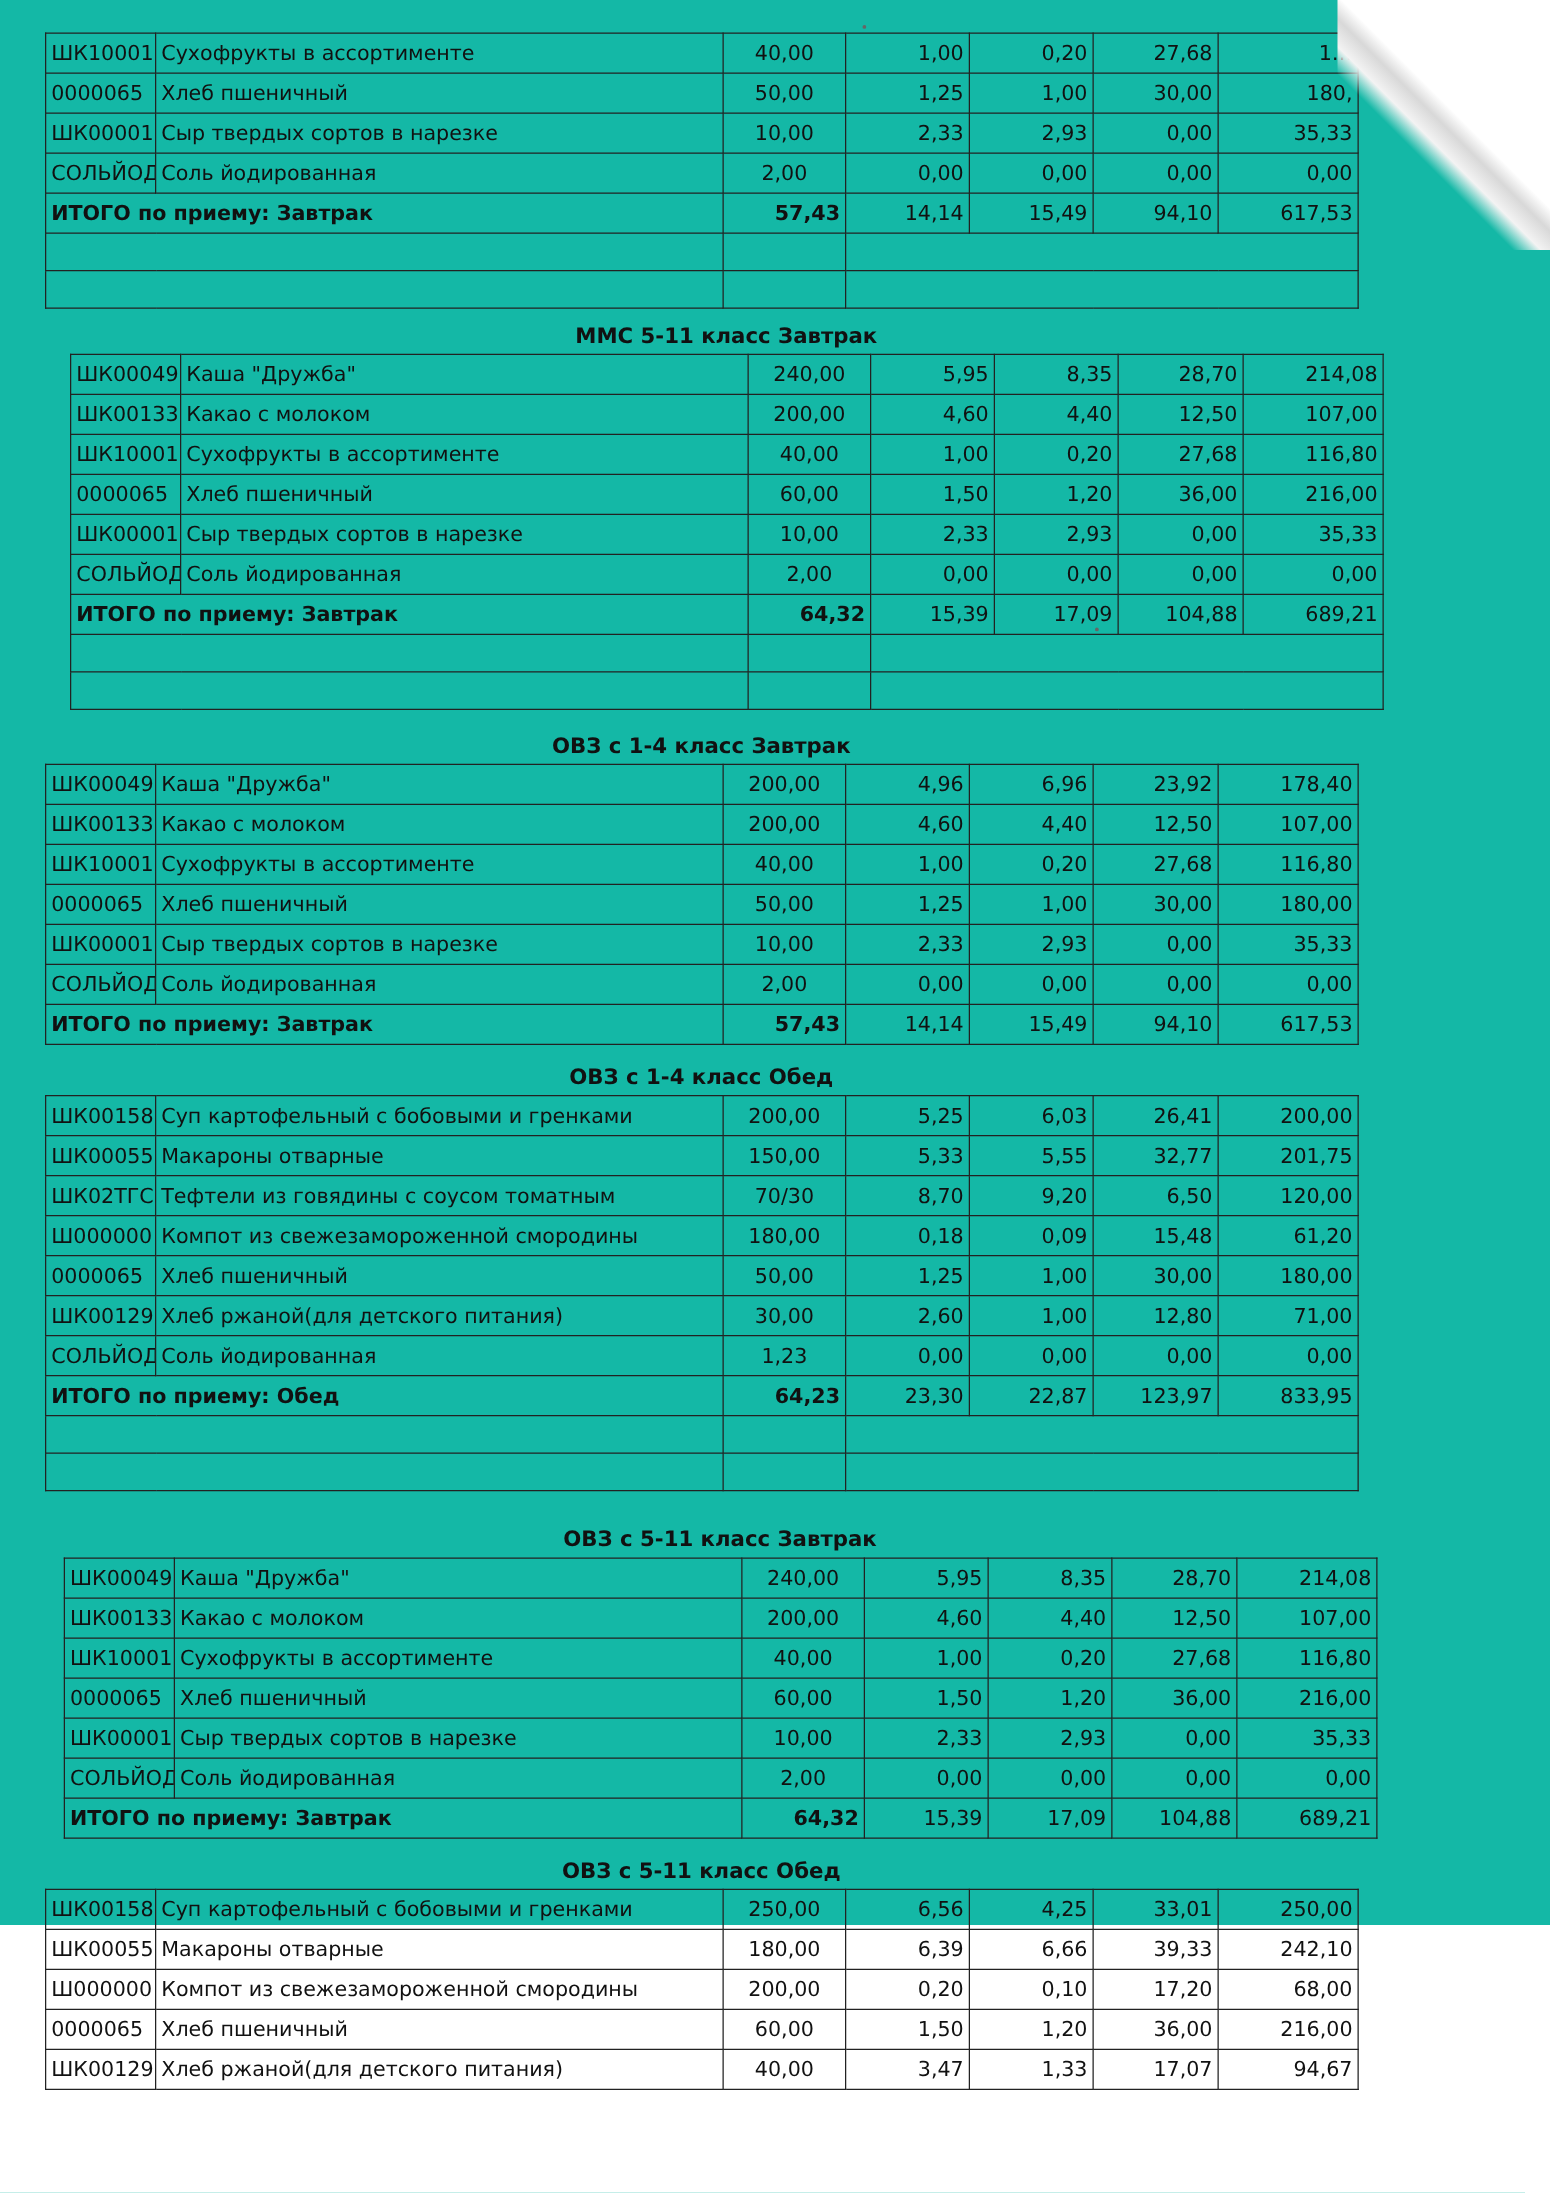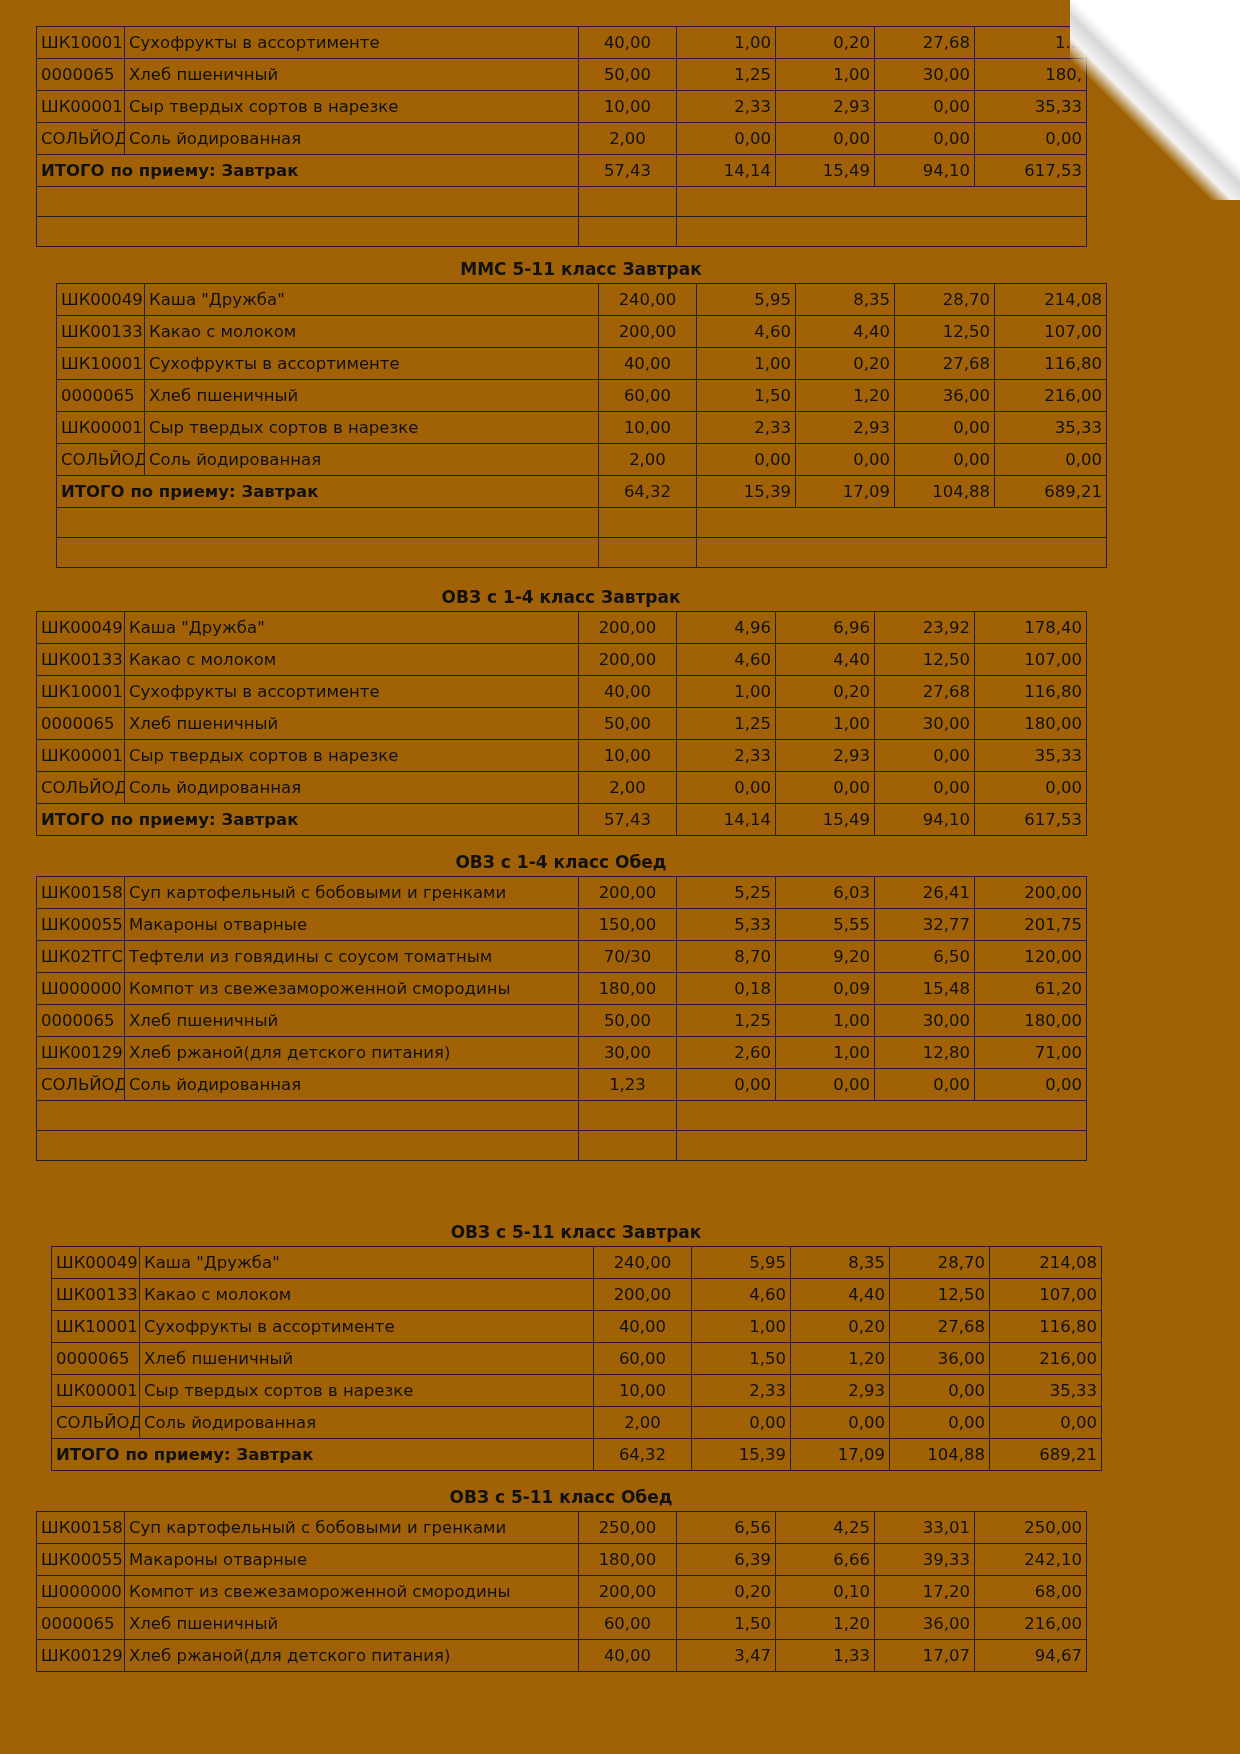--- a/index.html
+++ b/index.html
@@ -1,33 +1,33 @@
 <!DOCTYPE html>
 <html><head>
 <meta charset="utf-8">
 <style>
   html, body { margin:0; padding:0; background:#ffffff; }
   body { width:1240px; height:1754px; position:relative; overflow:hidden;
          font-family:"DejaVu Sans", "Liberation Sans", sans-serif; color:#111; }
-  .page { position:absolute; left:0; top:0; width:1240px; height:1754px; background:#a16207; }
+  .page { position:absolute; left:0; top:0; width:1240px; height:1540px; background:#14b8a6; }
   .section { position:absolute; left:36px; width:1050px; }
   .section-title { text-align:center; font-weight:bold; font-size:17px; height:28px; line-height:28px; color:#111; }
   table { border-collapse:collapse; width:1050px; table-layout:fixed; }
   td { border:1.5px solid #222; height:31px; padding:0 4px; font-size:16.5px; white-space:nowrap; overflow:hidden; }
   col.c-code { width:88px; }
   col.c-name { width:454px; }
   col.c-w { width:98px; }
   col.c-n1 { width:99px; }
   col.c-n2 { width:99px; }
   col.c-n3 { width:100px; }
   col.c-n4 { width:112px; }
   td.num { text-align:right; }
   td.w { text-align:center; }
   td.total-label { font-weight:bold; }
-  td.total-w { font-weight:normal; text-align:center; }
+  td.total-w { font-weight:bold; text-align:right; }
   tr.empty td { height:29px; }
   .fold { position:absolute; right:0; top:0; width:170px; height:200px;
           background:linear-gradient(225deg, #ffffff 0%, #ffffff 45%, #d8d8d8 50%, #f3f3f3 56%, rgba(255,255,255,0) 62%); pointer-events:none; }
   .speck { position:absolute; width:3px; height:3px; background:#666; border-radius:50%; }
 </style>
 </head>
 <body>
 
 <div class="page">
 
@@ -338,20 +338,28 @@
           </tr>
           <tr>
             <td>СОЛЬЙОД</td>
             <td>Соль йодированная</td>
             <td class="w">1,23</td>
             <td class="num">0,00</td>
             <td class="num">0,00</td>
             <td class="num">0,00</td>
             <td class="num">0,00</td>
           </tr>
+          <tr class="total">
+            <td class="total-label" colspan="2">ИТОГО по приему: Обед</td>
+            <td class="total-w">64,23</td>
+            <td class="num">23,30</td>
+            <td class="num">22,87</td>
+            <td class="num">123,97</td>
+            <td class="num">833,95</td>
+          </tr>
           <tr class="empty">
             <td colspan="2"></td>
             <td></td>
             <td colspan="4"></td>
           </tr>
           <tr class="empty">
             <td colspan="2"></td>
             <td></td>
             <td colspan="4"></td>
           </tr>

